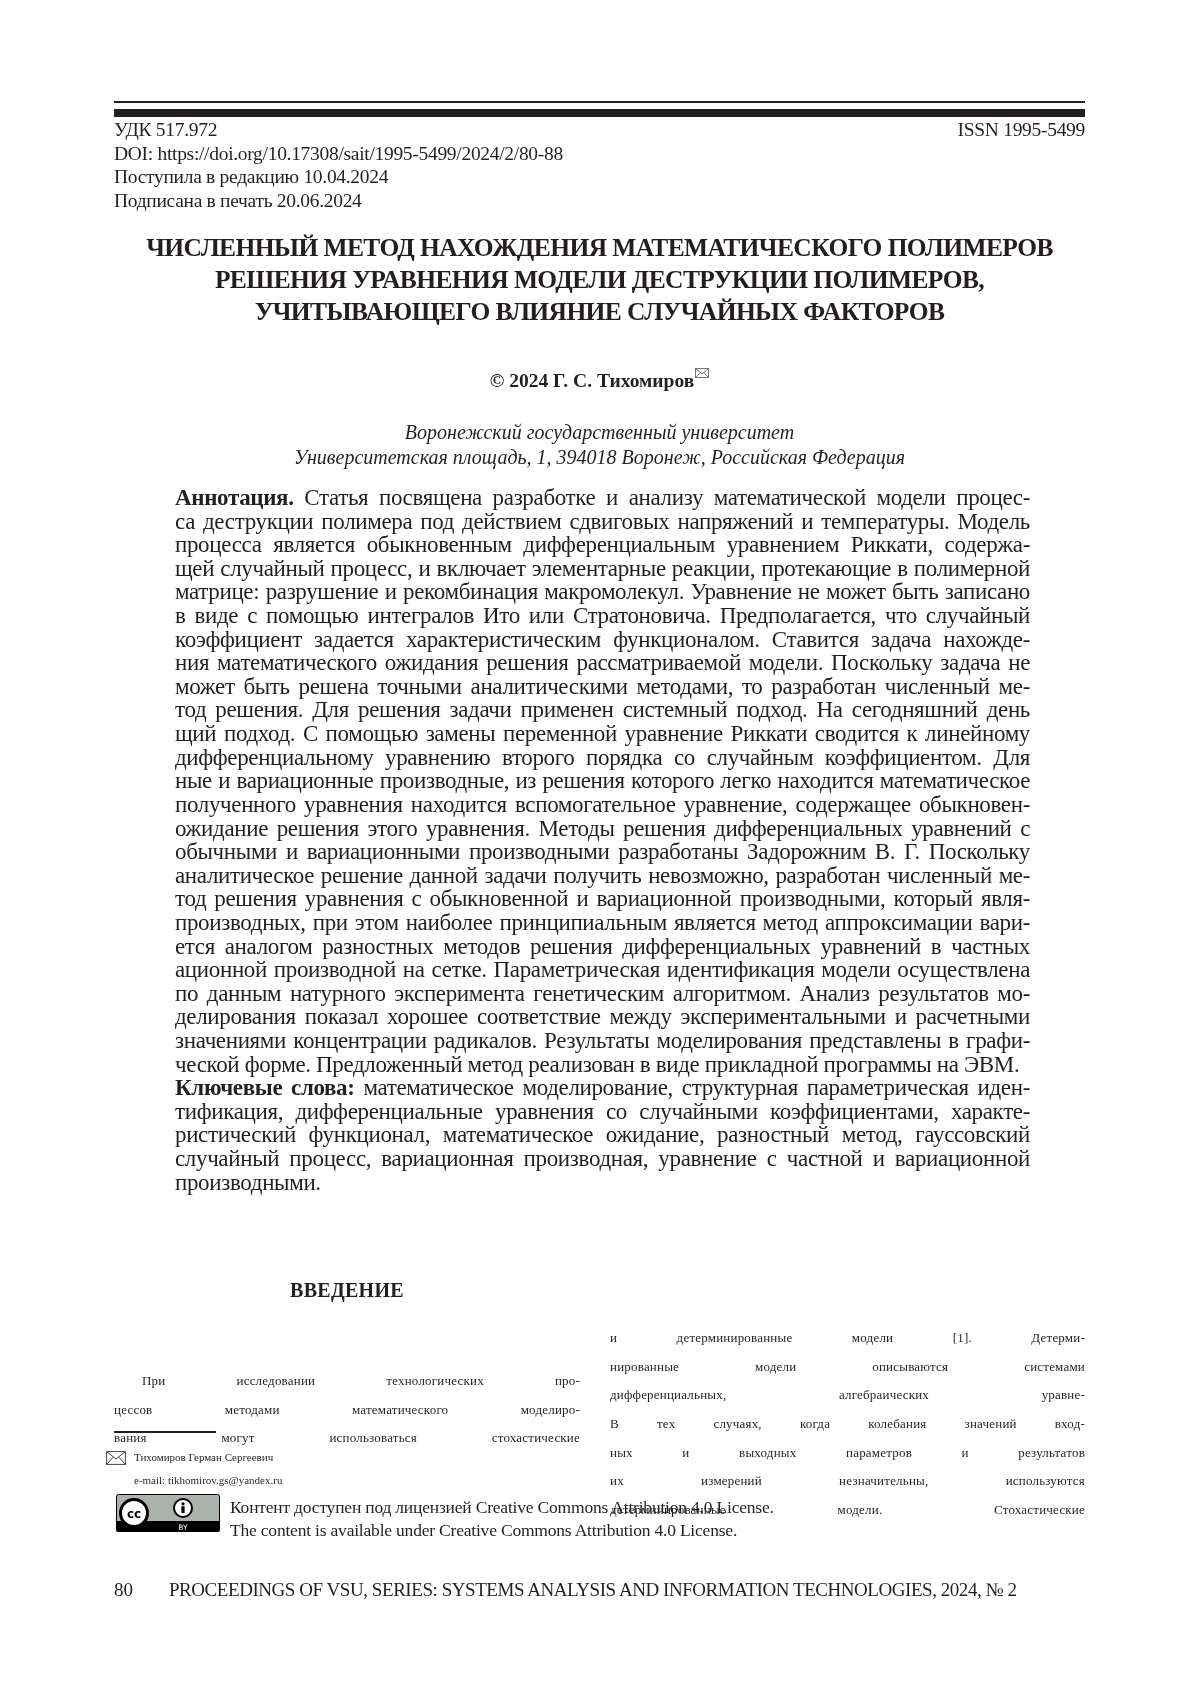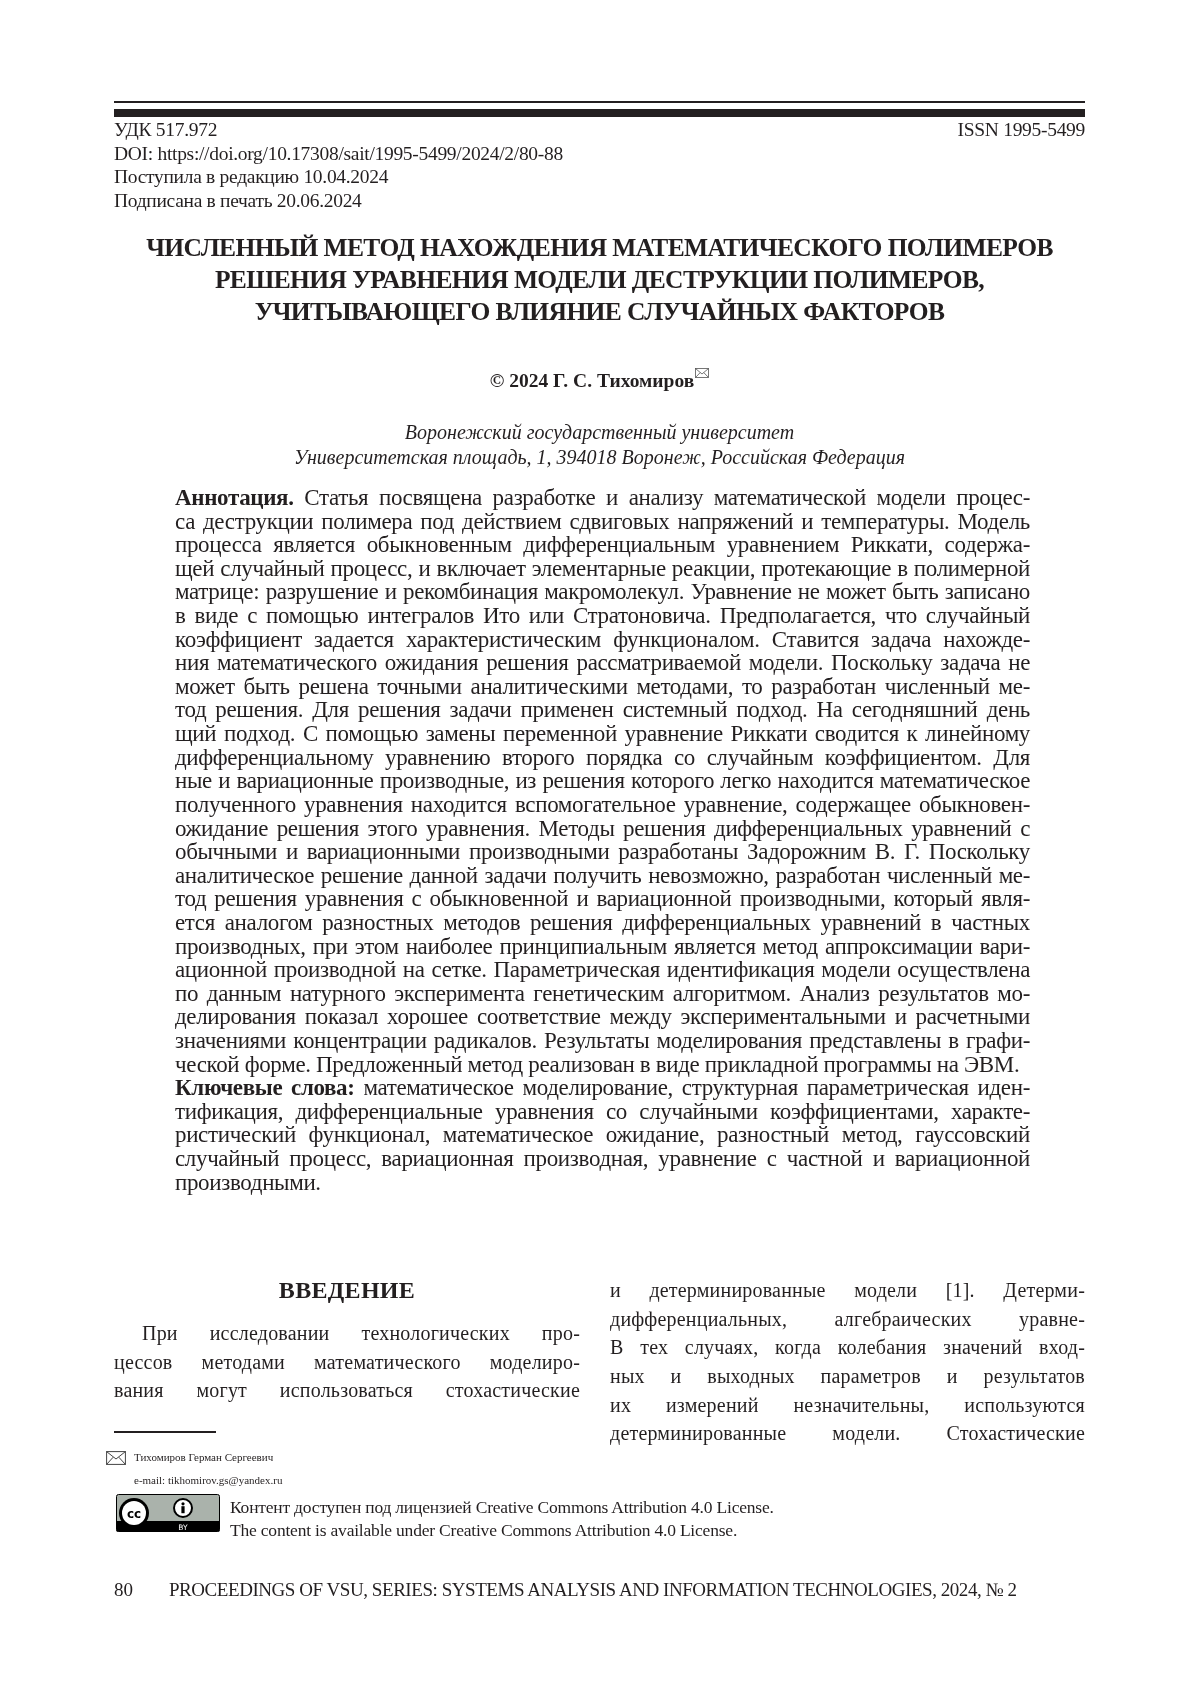--- a/index.html
+++ b/index.html
@@ -26,22 +26,22 @@
 
   .abstract { left: 175px; width: 855px; top: 486px; font-size: 23px; line-height: 23.62px;
               letter-spacing: -0.35px; }
   .abstract .line { display: block; text-align: justify; text-align-last: justify; white-space: nowrap; overflow: visible; height: 23.62px; }
   .abstract .line.last { text-align-last: left; }
   .b { font-weight: bold; }
 
   .col-left { left: 114px; width: 466px; }
   .col-right { left: 610px; width: 475px; }
   .section-h { top: 1277px; left: 114px; width: 466px; text-align: center; font-weight: bold;
-               font-size: 24px; line-height: 26px; letter-spacing: 0.3px; }
-  .body-text { font-size: 20px; line-height: 28.7px; letter-spacing: 0.2px; }
+               font-size: 20px; line-height: 26px; letter-spacing: 0.3px; }
+  .body-text { font-size: 13px; line-height: 28.7px; letter-spacing: 0.2px; margin-top: 48px; }
   .body-text .line { display: block; text-align: justify; text-align-last: justify; white-space: nowrap; height: 28.7px; }
   .indent { padding-left: 28px; }
 
   .fn-rule { left: 114px; top: 1431px; width: 102px; height: 2px; background: #231f20; }
   .fn { left: 106px; top: 1446px; font-size: 11px; line-height: 23px; }
   .fn .row { display: flex; align-items: center; white-space: nowrap; }
   .fn .env { width: 20px; height: 14px; margin-right: 8px; }
   .fn .pad { padding-left: 28px; }
 
   .cc { left: 116px; top: 1494px; width: 104px; height: 38px; }
@@ -95,22 +95,22 @@
   <span class="line">может быть решена точными аналитическими методами, то разработан численный ме-</span>
   <span class="line">тод решения. Для решения задачи применен системный подход. На сегодняшний день</span>
   <span class="line">щий подход. С помощью замены переменной уравнение Риккати сводится к линейному</span>
   <span class="line">дифференциальному уравнению второго порядка со случайным коэффициентом. Для</span>
   <span class="line">ные и вариационные производные, из решения которого легко находится математическое</span>
   <span class="line">полученного уравнения находится вспомогательное уравнение, содержащее обыкновен-</span>
   <span class="line">ожидание решения этого уравнения. Методы решения дифференциальных уравнений с</span>
   <span class="line">обычными и вариационными производными разработаны Задорожним В. Г. Поскольку</span>
   <span class="line">аналитическое решение данной задачи получить невозможно, разработан численный ме-</span>
   <span class="line">тод решения уравнения с обыкновенной и вариационной производными, который явля-</span>
+  <span class="line">производных, при этом наиболее принципиальным является метод аппроксимации вари-</span>
   <span class="line">ется аналогом разностных методов решения дифференциальных уравнений в частных</span>
-  <span class="line">производных, при этом наиболее принципиальным является метод аппроксимации вари-</span>
   <span class="line">ационной производной на сетке. Параметрическая идентификация модели осуществлена</span>
   <span class="line">по данным натурного эксперимента генетическим алгоритмом. Анализ результатов мо-</span>
   <span class="line">делирования показал хорошее соответствие между экспериментальными и расчетными</span>
   <span class="line">значениями концентрации радикалов. Результаты моделирования представлены в графи-</span>
   <span class="line last">ческой форме. Предложенный метод реализован в виде прикладной программы на ЭВМ.</span>
   <span class="line"><span class="b">Ключевые слова:</span><span> математическое моделирование, структурная параметрическая иден-</span></span>
   <span class="line">тификация, дифференциальные уравнения со случайными коэффициентами, характе-</span>
   <span class="line">ристический функционал, математическое ожидание, разностный метод, гауссовский</span>
   <span class="line">случайный процесс, вариационная производная, уравнение с частной и вариационной</span>
   <span class="line last">производными.</span>
@@ -119,20 +119,21 @@
 <div class="abs section-h">ВВЕДЕНИЕ</div>
 
 <div class="abs col-left body-text" style="top:1319px;">
   <span class="line indent">При исследовании технологических про-</span>
   <span class="line">цессов методами математического моделиро-</span>
   <span class="line">вания могут использоваться стохастические</span>
 </div>
 
 <div class="abs col-right body-text" style="top:1276px;">
   <span class="line">и детерминированные модели [1]. Детерми-</span>
+  <span class="line">нированные модели описываются системами</span>
   <span class="line">дифференциальных, алгебраических уравне-</span>
   <span class="line">В тех случаях, когда колебания значений вход-</span>
   <span class="line">ных и выходных параметров и результатов</span>
   <span class="line">их измерений незначительны, используются</span>
   <span class="line">детерминированные модели. Стохастические</span>
 </div>
 
 <div class="abs fn-rule"></div>
 <div class="abs fn">
   <div class="row">

